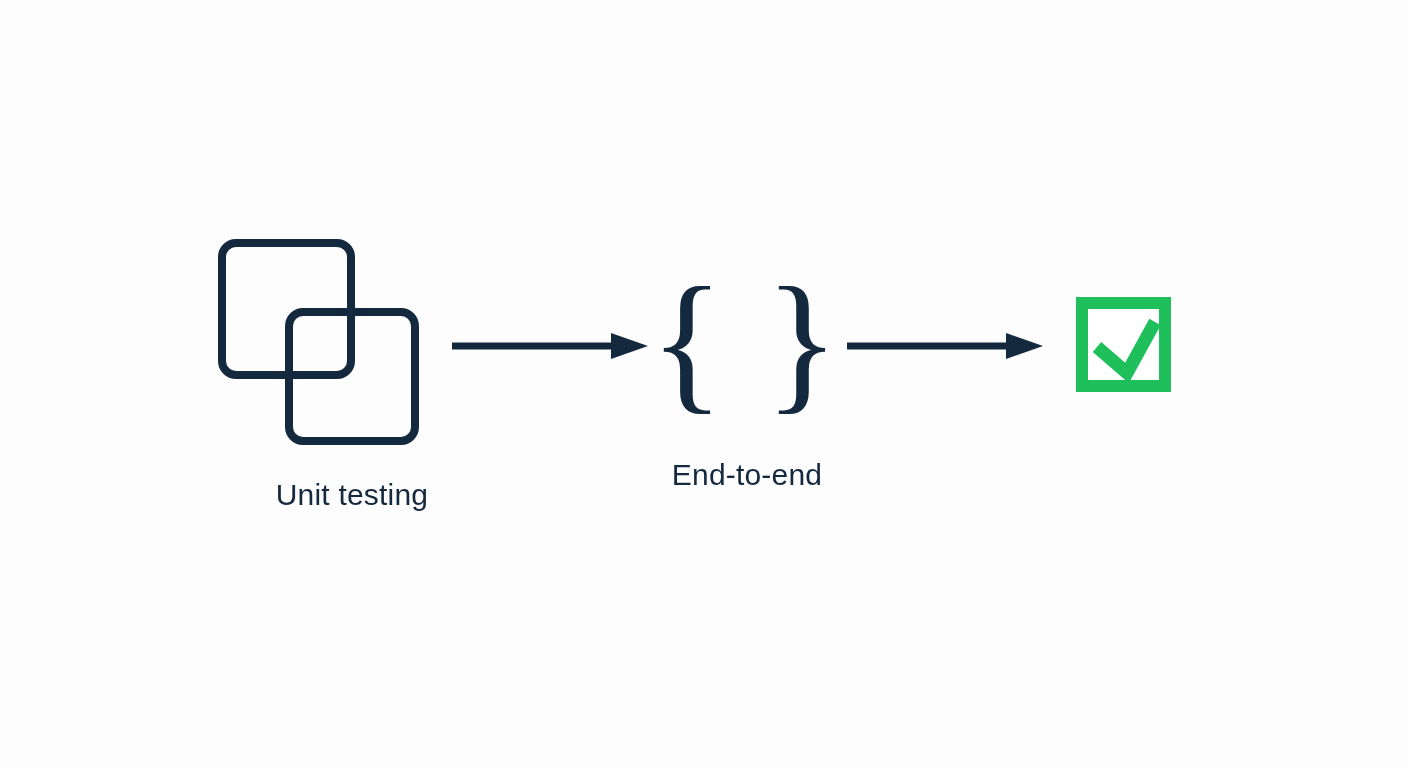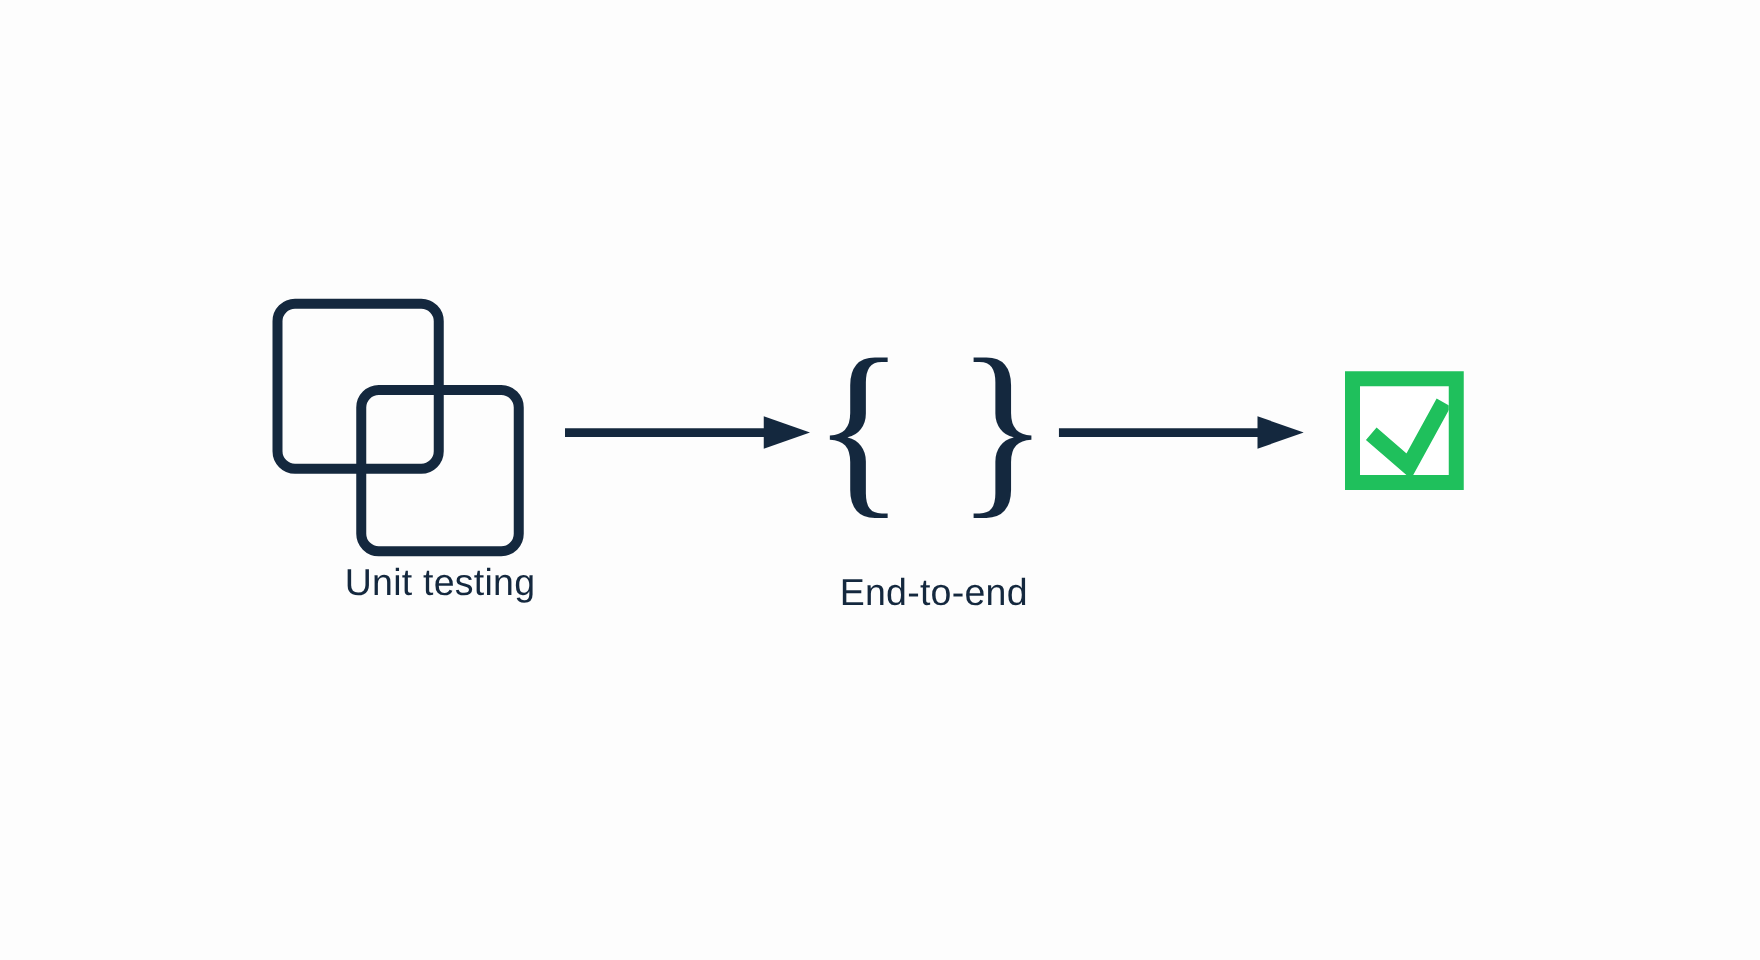--- a/index.html
+++ b/index.html
@@ -28,21 +28,21 @@
   .sq-back  { left: 218px; top: 239px; width: 137px; height: 140px; }
   .sq-front { left: 285px; top: 308px; width: 134px; height: 137px; }
   
   .node-label {
     position: absolute;
     color: var(--primary);
     font-size: 30px;
     letter-spacing: 0.2px;
   }
   .unit-label {
-    left: 352px; top: 450px;
+    left: 352px; top: 478px;
     transform: translateX(-50%);
     white-space: nowrap;
   }
   .e2e-label {
     left: 747px; top: 457px;
     transform: translateX(-50%);
     text-align: center;
     line-height: 35px;
   }
   

